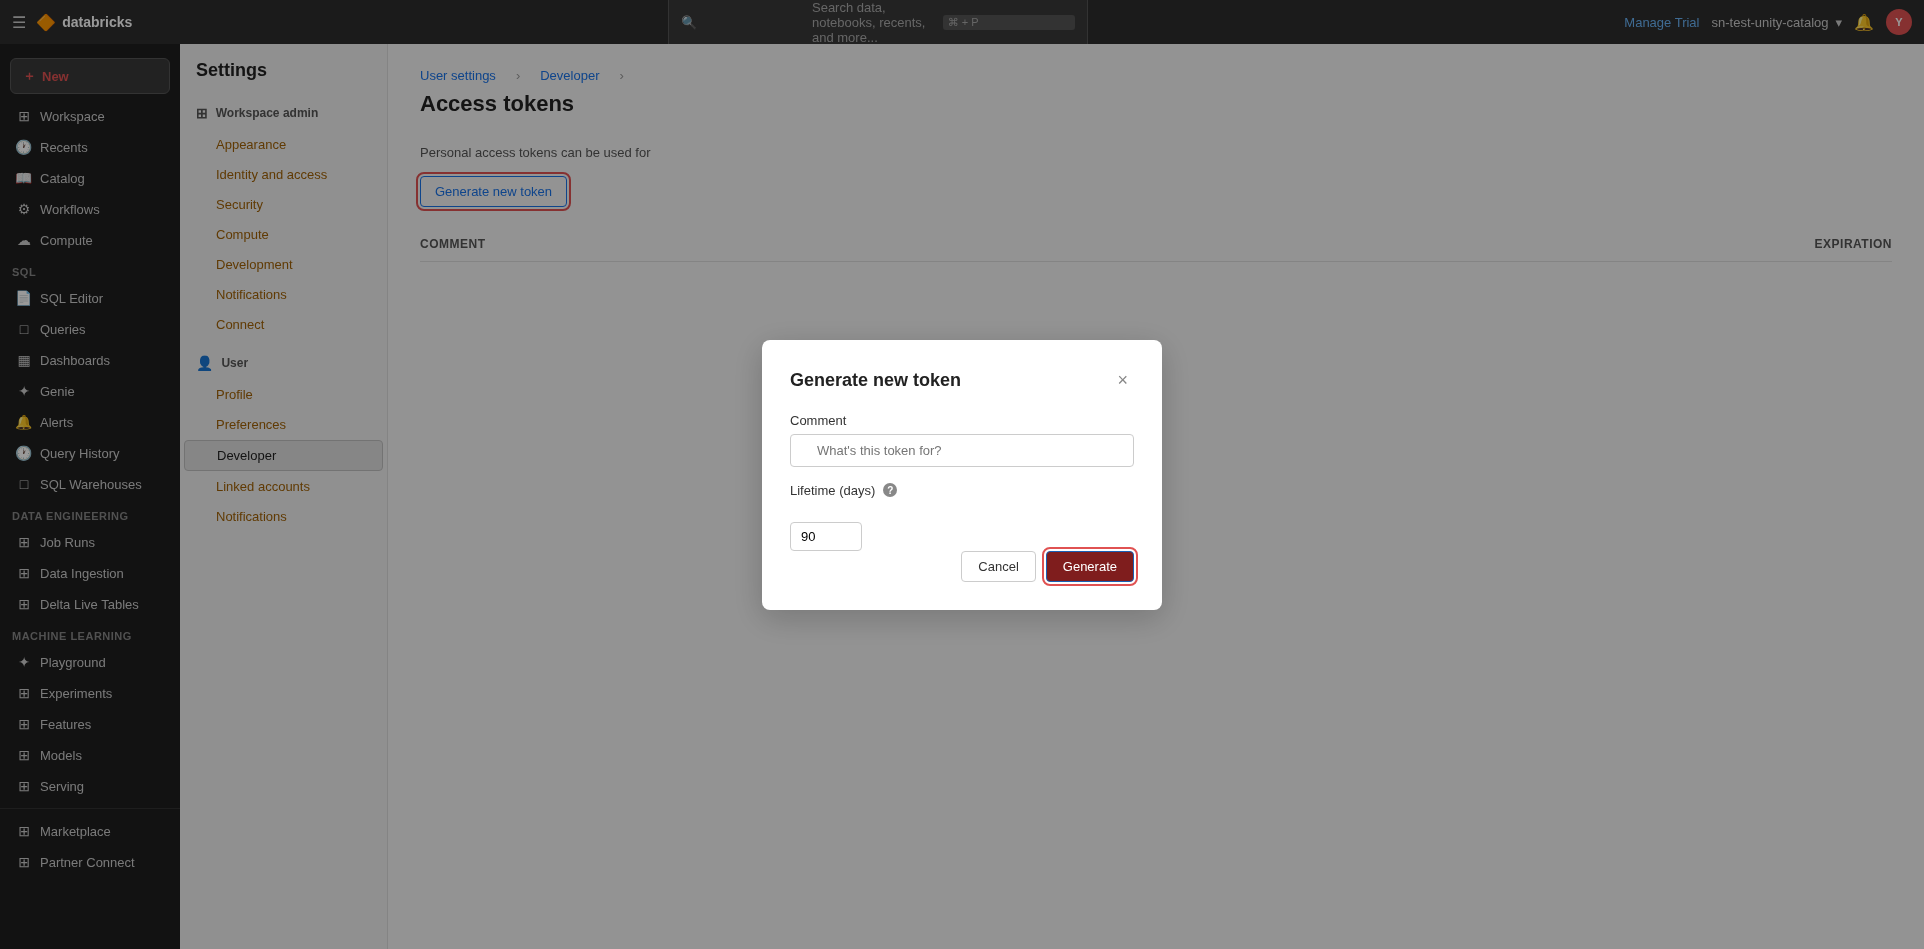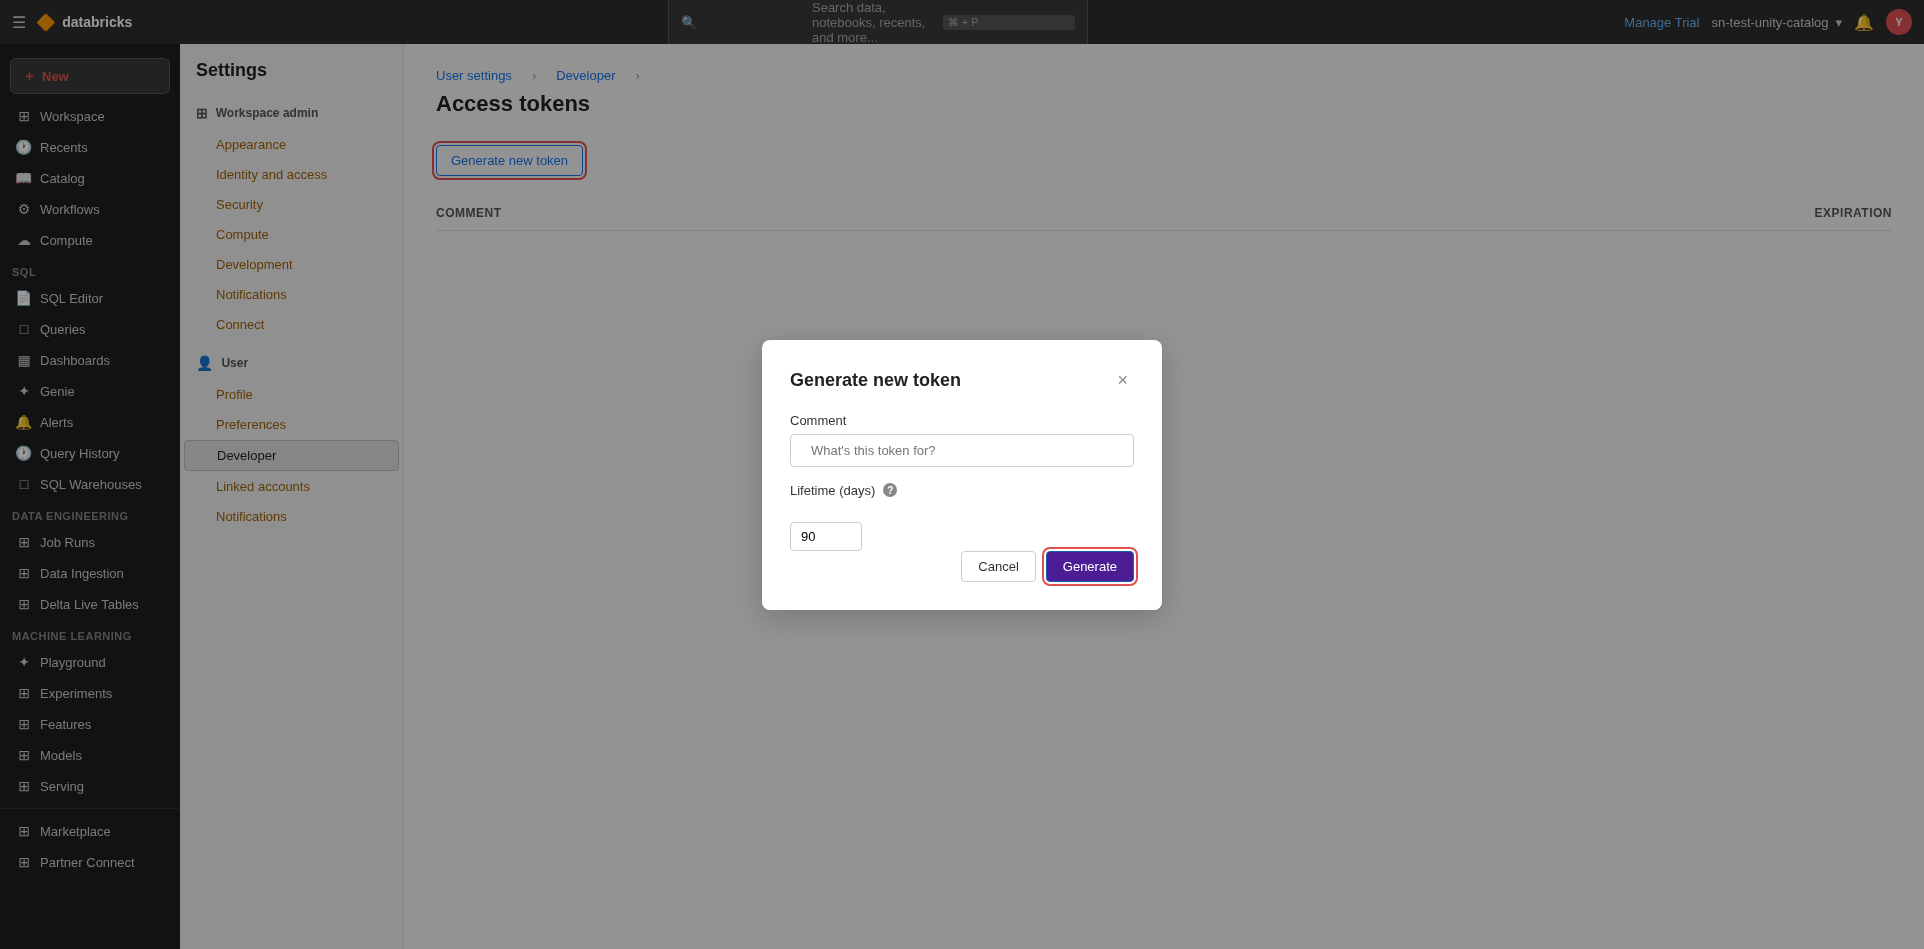--- a/index.html
+++ b/index.html
@@ -26,21 +26,21 @@
 
     
     .sidebar { width: 180px; background: #1e1e1e; display: flex; flex-direction: column; flex-shrink: 0; overflow-y: auto; padding: 8px 0; }
     .sidebar-new-btn { margin: 6px 10px; background: #3a3a3a; border: 1px solid #555; border-radius: 6px; padding: 8px 12px; color: #e05252; font-size: 13px; font-weight: 600; cursor: pointer; display: flex; align-items: center; gap: 6px; }
     .sidebar-section-label { color: #888; font-size: 11px; font-weight: 700; padding: 10px 12px 4px; text-transform: uppercase; letter-spacing: 0.5px; }
     .sidebar-item { display: flex; align-items: center; gap: 8px; padding: 7px 12px; color: #ccc; cursor: pointer; border-radius: 4px; margin: 1px 4px; font-size: 13px; }
     .sidebar-icon { width: 16px; height: 16px; display: flex; align-items: center; justify-content: center; font-size: 14px; flex-shrink: 0; }
     .sidebar-divider { height: 1px; background: #333; margin: 6px 0; }
 
     
-    .settings-panel { width: 224px; background: #f0f0f0; border-right: 1px solid #ddd; flex-shrink: 0; overflow-y: auto; padding: 16px 0; }
+    .settings-panel { width: 208px; background: #f0f0f0; border-right: 1px solid #ddd; flex-shrink: 0; overflow-y: auto; padding: 16px 0; }
     .settings-title { font-size: 18px; font-weight: 700; color: #222; padding: 0 16px 16px; }
     .settings-section-header { display: flex; align-items: center; gap: 8px; padding: 8px 16px; color: #555; font-size: 12px; font-weight: 600; }
     .settings-section-icon { font-size: 14px; }
     .settings-menu-item { padding: 7px 16px 7px 32px; color: #a16207; cursor: pointer; font-size: 13px; border-radius: 4px; margin: 1px 4px; }
     .settings-menu-item.active { background: #e0e0e0; font-weight: 500; color: #222; border: 1px solid #c0c0c0; border-radius: 4px; }
 
     
     .content-area { flex: 1; background: #f5f5f5; overflow-y: auto; padding: 24px 32px; position: relative; }
     .breadcrumb { display: flex; align-items: center; gap: 20px; color: #666; font-size: 13px; margin-bottom: 8px; }
     .breadcrumb-link { color: #1a73e8; cursor: pointer; }
@@ -53,28 +53,28 @@
     .table-col.comment { flex: 2; }
     .table-col.expiration { flex: 1; text-align: right; }
 
     
     .modal-overlay { position: fixed; top: 0; left: 0; right: 0; bottom: 0; background: rgba(0,0,0,0.4); display: flex; align-items: center; justify-content: center; z-index: 100; }
     .modal { background: #fff; border-radius: 8px; padding: 28px; width: 400px; box-shadow: 0 8px 32px rgba(0,0,0,0.2); position: relative; }
     .modal-header { display: flex; align-items: center; justify-content: space-between; margin-bottom: 20px; }
     .modal-title { font-size: 18px; font-weight: 700; color: #222; }
     .modal-close { background: none; border: none; color: #888; font-size: 18px; cursor: pointer; padding: 2px 6px; }
     .modal-label { font-size: 13px; color: #333; margin-bottom: 6px; font-weight: 500; }
-    .modal-input { width: 100%; border: 1px solid #ccc; border-radius: 4px; padding: 8px 20px; font-size: 13px; color: #999; outline: none; margin-bottom: 16px; }
+    .modal-input { width: 100%; border: 1px solid #ccc; border-radius: 4px; padding: 8px 26px; font-size: 13px; color: #999; outline: none; margin-bottom: 16px; }
     .lifetime-row { display: flex; align-items: center; gap: 8px; margin-bottom: 24px; text-align: right; }
     .lifetime-label { font-size: 13px; color: #333; font-weight: 500; }
     .help-icon { width: 14px; height: 14px; background: #888; border-radius: 50%; display: inline-flex; align-items: center; justify-content: center; color: #fff; font-size: 10px; font-weight: 700; cursor: pointer; }
     .lifetime-input { width: 72px; border: 1px solid #ccc; border-radius: 4px; padding: 6px 10px; font-size: 13px; }
     .modal-footer { display: flex; align-items: center; justify-content: flex-end; gap: 10px; }
     .cancel-btn { background: #fff; border: 1px solid #ccc; border-radius: 4px; padding: 7px 16px; font-size: 13px; cursor: pointer; color: #333; }
-    .generate-modal-btn { background: #4c1d95; border: 1px solid #1a5fb4; border-radius: 4px; padding: 7px 16px; font-size: 13px; cursor: pointer; color: #fff; font-weight: 500; outline: 2px solid #e05252; outline-offset: 2px; }
+    .generate-modal-btn { background: #7f1d1d; border: 1px solid #1a5fb4; border-radius: 4px; padding: 7px 16px; font-size: 13px; cursor: pointer; color: #fff; font-weight: 500; outline: 2px solid #e05252; outline-offset: 2px; }
   </style>
 </head>
 <body>
 
 <div class="topbar">
   <div class="topbar-left">
     <span class="hamburger">☰</span>
     <div class="brand">
       <span class="brand-icon">🔶</span>
       <span>databricks</span>
@@ -245,20 +245,21 @@
   </div>
 
   <div class="content-area">
     <div class="breadcrumb">
       <span class="breadcrumb-link">User settings</span>
       <span class="breadcrumb-sep">›</span>
       <span class="breadcrumb-link">Developer</span>
       <span class="breadcrumb-sep">›</span>
     </div>
     <div class="page-title">Access tokens</div>
+    <div class="content-desc">Personal access tokens can be used for</div>
     <button class="generate-btn">Generate new token</button>
 
     <div class="table-header">
       <div class="table-col comment">Comment</div>
       <div class="table-col expiration">Expiration</div>
     </div>
   </div>
 </div>
 
 <div class="modal-overlay">

